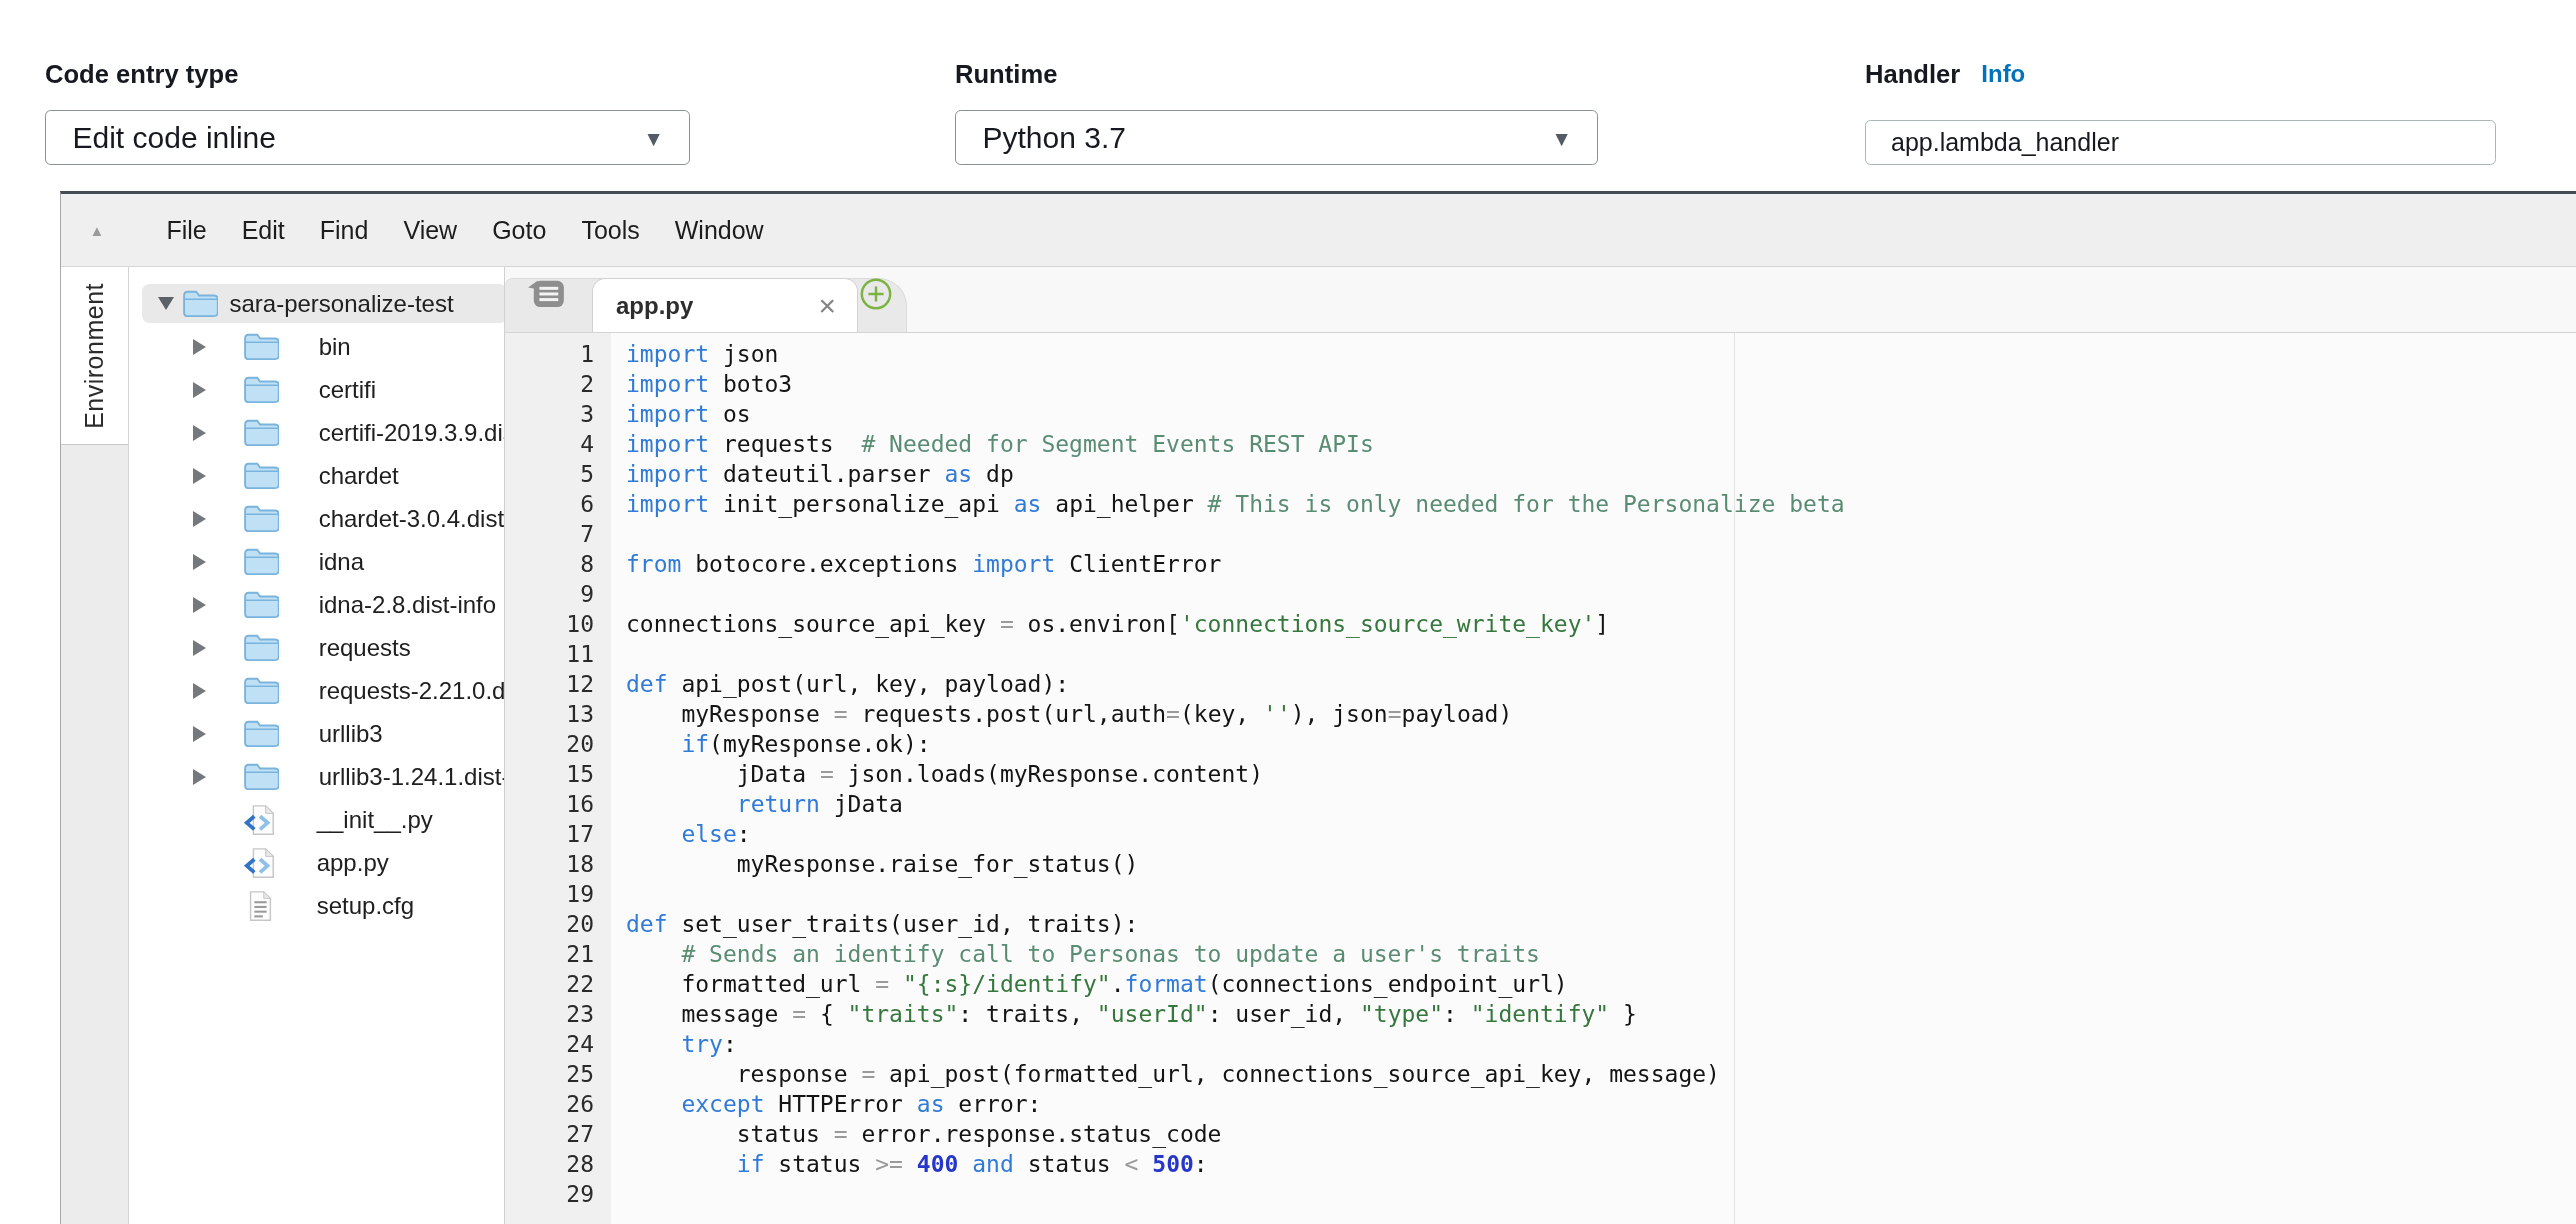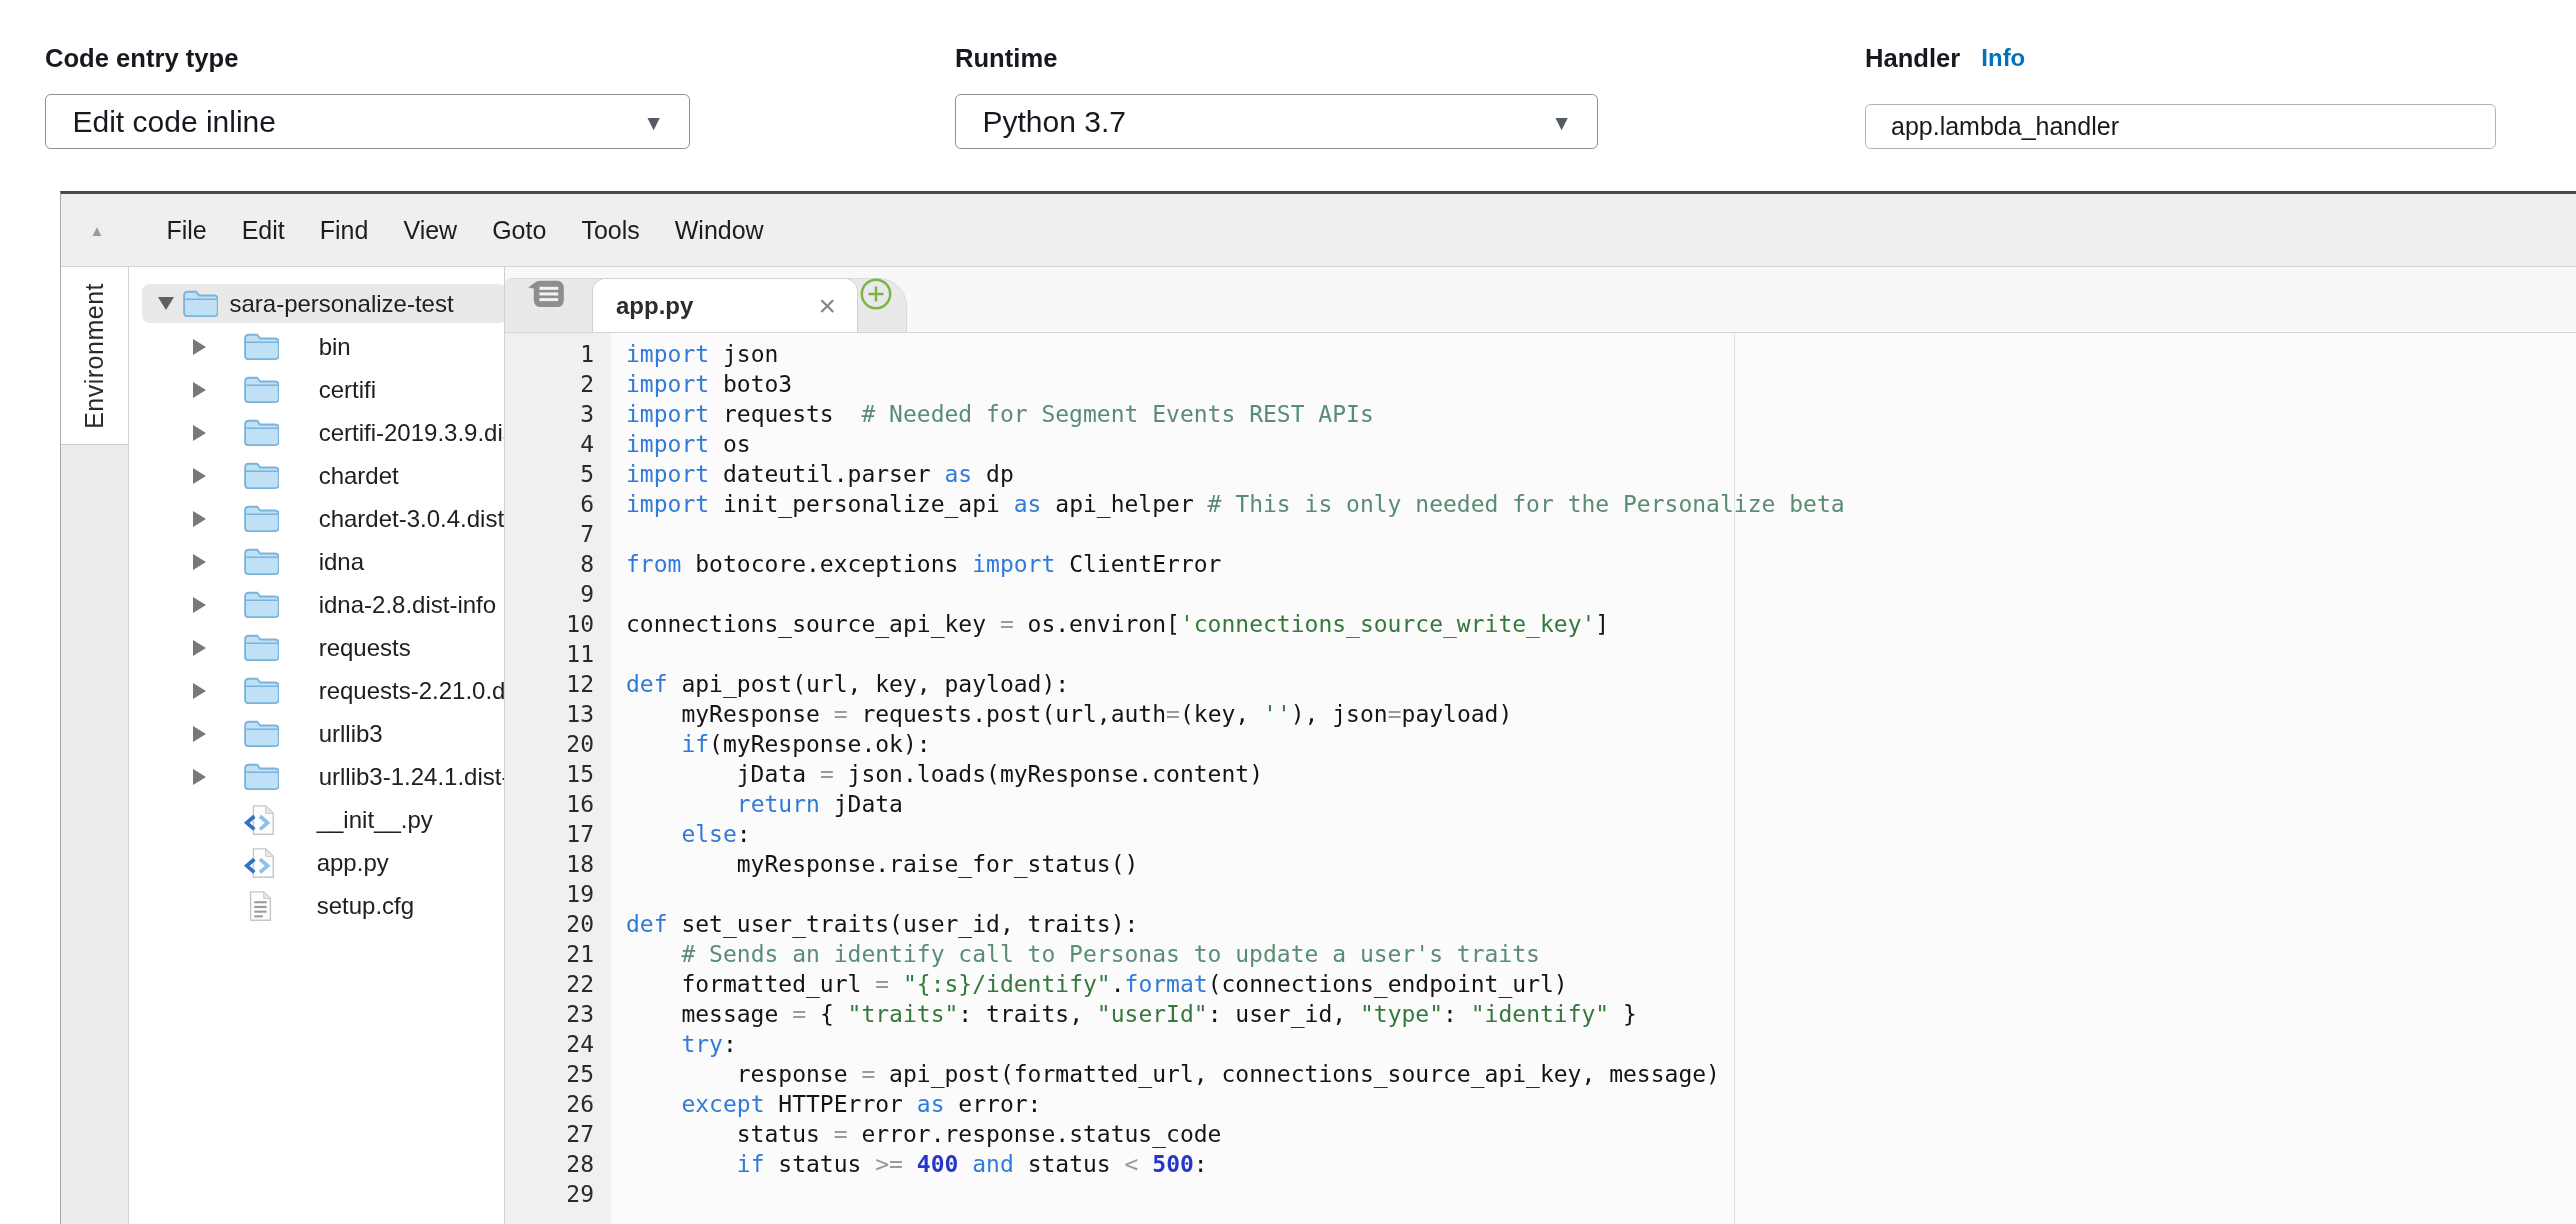--- a/index.html
+++ b/index.html
@@ -2,21 +2,21 @@
 <html style="--c-keyword: #307ad8; --c-string: #35773c; --c-comment: #5a8c74; --c-number: #2536c9; --c-operator: #9a9a9a; --c-function: #307ad8; --c-info_link: #0073bb; --c-plus_icon: #7cb342; --c-folder_fill: #bfe0f5; --c-folder_stroke: #7ab3dc; --c-python_icon_dark: #3173c6; --c-python_icon_light: #8fc0ea; --c-editor_top_border: #434b55;font-size:15px"><head>
 <meta charset="utf-8">
 <style>
   * { margin:0; padding:0; box-sizing:border-box; }
   html,body { background:#fff; }
   body { width:2576px; height:1225px; overflow:hidden; position:relative;
          font-family:"Liberation Sans", sans-serif; color:#16191f; }
 
   
   .controls { position:absolute; top:0; left:0; width:2576px; height:191px; background:#fff; }
-  .field { position:absolute; top:42px; }
+  .field { position:absolute; top:58px; }
   .f1 { left:45px;  width:645px; }
   .f2 { left:955px; width:643px; }
   .f3 { left:1865px; width:631px; }
   .field-label { font-size:25.6px; font-weight:600; line-height:32px; color:#16191f; }
   .label-row { display:flex; align-items:center; gap:21px; }
   .info-link { font-size:24px; font-weight:700; color:var(--c-info_link); text-decoration:none; cursor:pointer; }
   .select { margin-top:20px; height:55px; background:#fff; border:0.9px solid #87919a; border-radius:5.7px;
             display:flex; align-items:center; padding:0 25px 0 26.5px; cursor:pointer; position:relative; }
   .select-value { font-size:30px; color:#16191f; }
   .caret { position:absolute; right:25px; top:50%; transform:translateY(-50%);
@@ -342,22 +342,22 @@
             <div>25</div>
             <div>26</div>
             <div>27</div>
             <div>28</div>
             <div>29</div>
           </div>
         <div class="code">
           <div class="print-margin"></div>
         <div class="code-line"><span class="tok-k">import</span><span class="tok-t"> json</span></div>
             <div class="code-line"><span class="tok-k">import</span><span class="tok-t"> boto3</span></div>
+            <div class="code-line"><span class="tok-k">import</span><span class="tok-t"> os</span></div>
             <div class="code-line"><span class="tok-k">import</span><span class="tok-t"> requests</span><span class="tok-c">  # Needed for Segment Events REST APIs</span></div>
-            <div class="code-line"><span class="tok-k">import</span><span class="tok-t"> os</span></div>
             <div class="code-line"><span class="tok-k">import</span><span class="tok-t"> dateutil.parser </span><span class="tok-k">as</span><span class="tok-t"> dp</span></div>
             <div class="code-line"><span class="tok-k">import</span><span class="tok-t"> init_personalize_api </span><span class="tok-k">as</span><span class="tok-t"> api_helper </span><span class="tok-c"># This is only needed for the Personalize beta</span></div>
             <div class="code-line"></div>
             <div class="code-line"><span class="tok-k">from</span><span class="tok-t"> botocore.exceptions </span><span class="tok-k">import</span><span class="tok-t"> ClientError</span></div>
             <div class="code-line"></div>
             <div class="code-line"><span class="tok-t">connections_source_api_key </span><span class="tok-o">=</span><span class="tok-t"> os.environ[</span><span class="tok-s">'connections_source_write_key'</span><span class="tok-t">]</span></div>
             <div class="code-line"></div>
             <div class="code-line"><span class="tok-k">def</span><span class="tok-t"> api_post(url, key, payload):</span></div>
             <div class="code-line"><span class="tok-t">    myResponse </span><span class="tok-o">=</span><span class="tok-t"> requests.post(url,auth</span><span class="tok-o">=</span><span class="tok-t">(key, </span><span class="tok-s">''</span><span class="tok-t">), json</span><span class="tok-o">=</span><span class="tok-t">payload)</span></div>
             <div class="code-line"><span class="tok-t">    </span><span class="tok-k">if</span><span class="tok-t">(myResponse.ok):</span></div>

